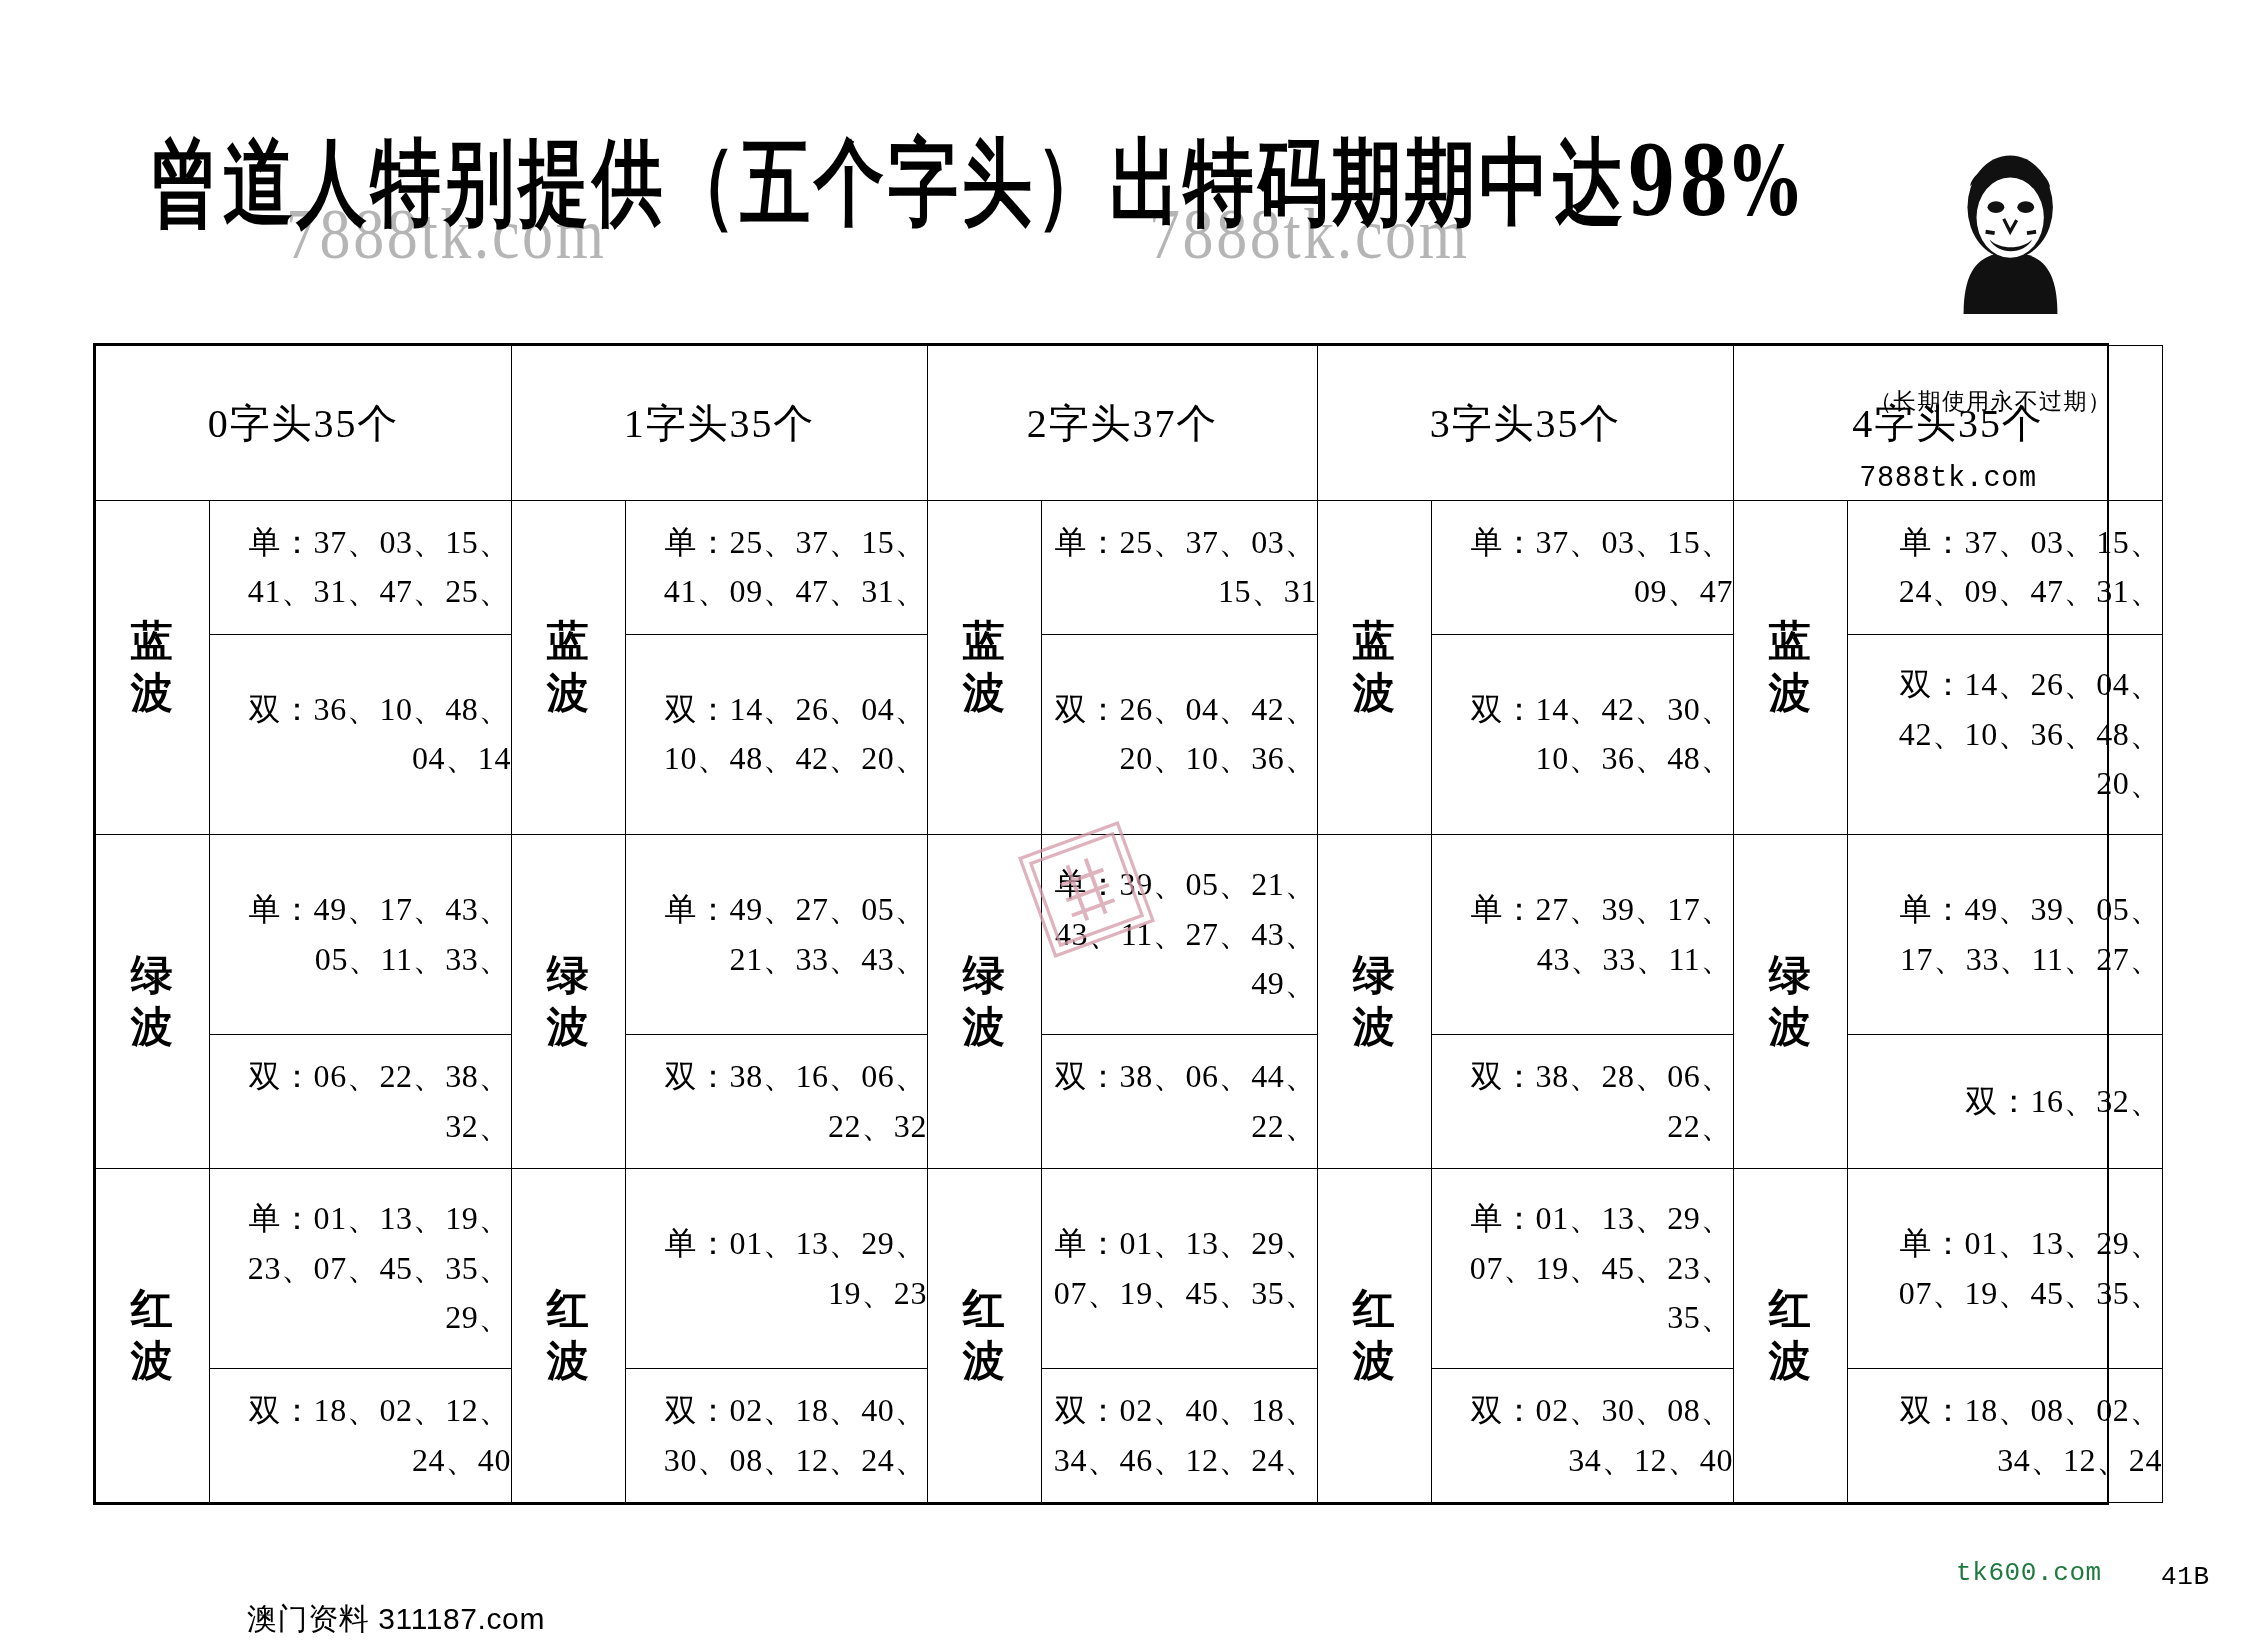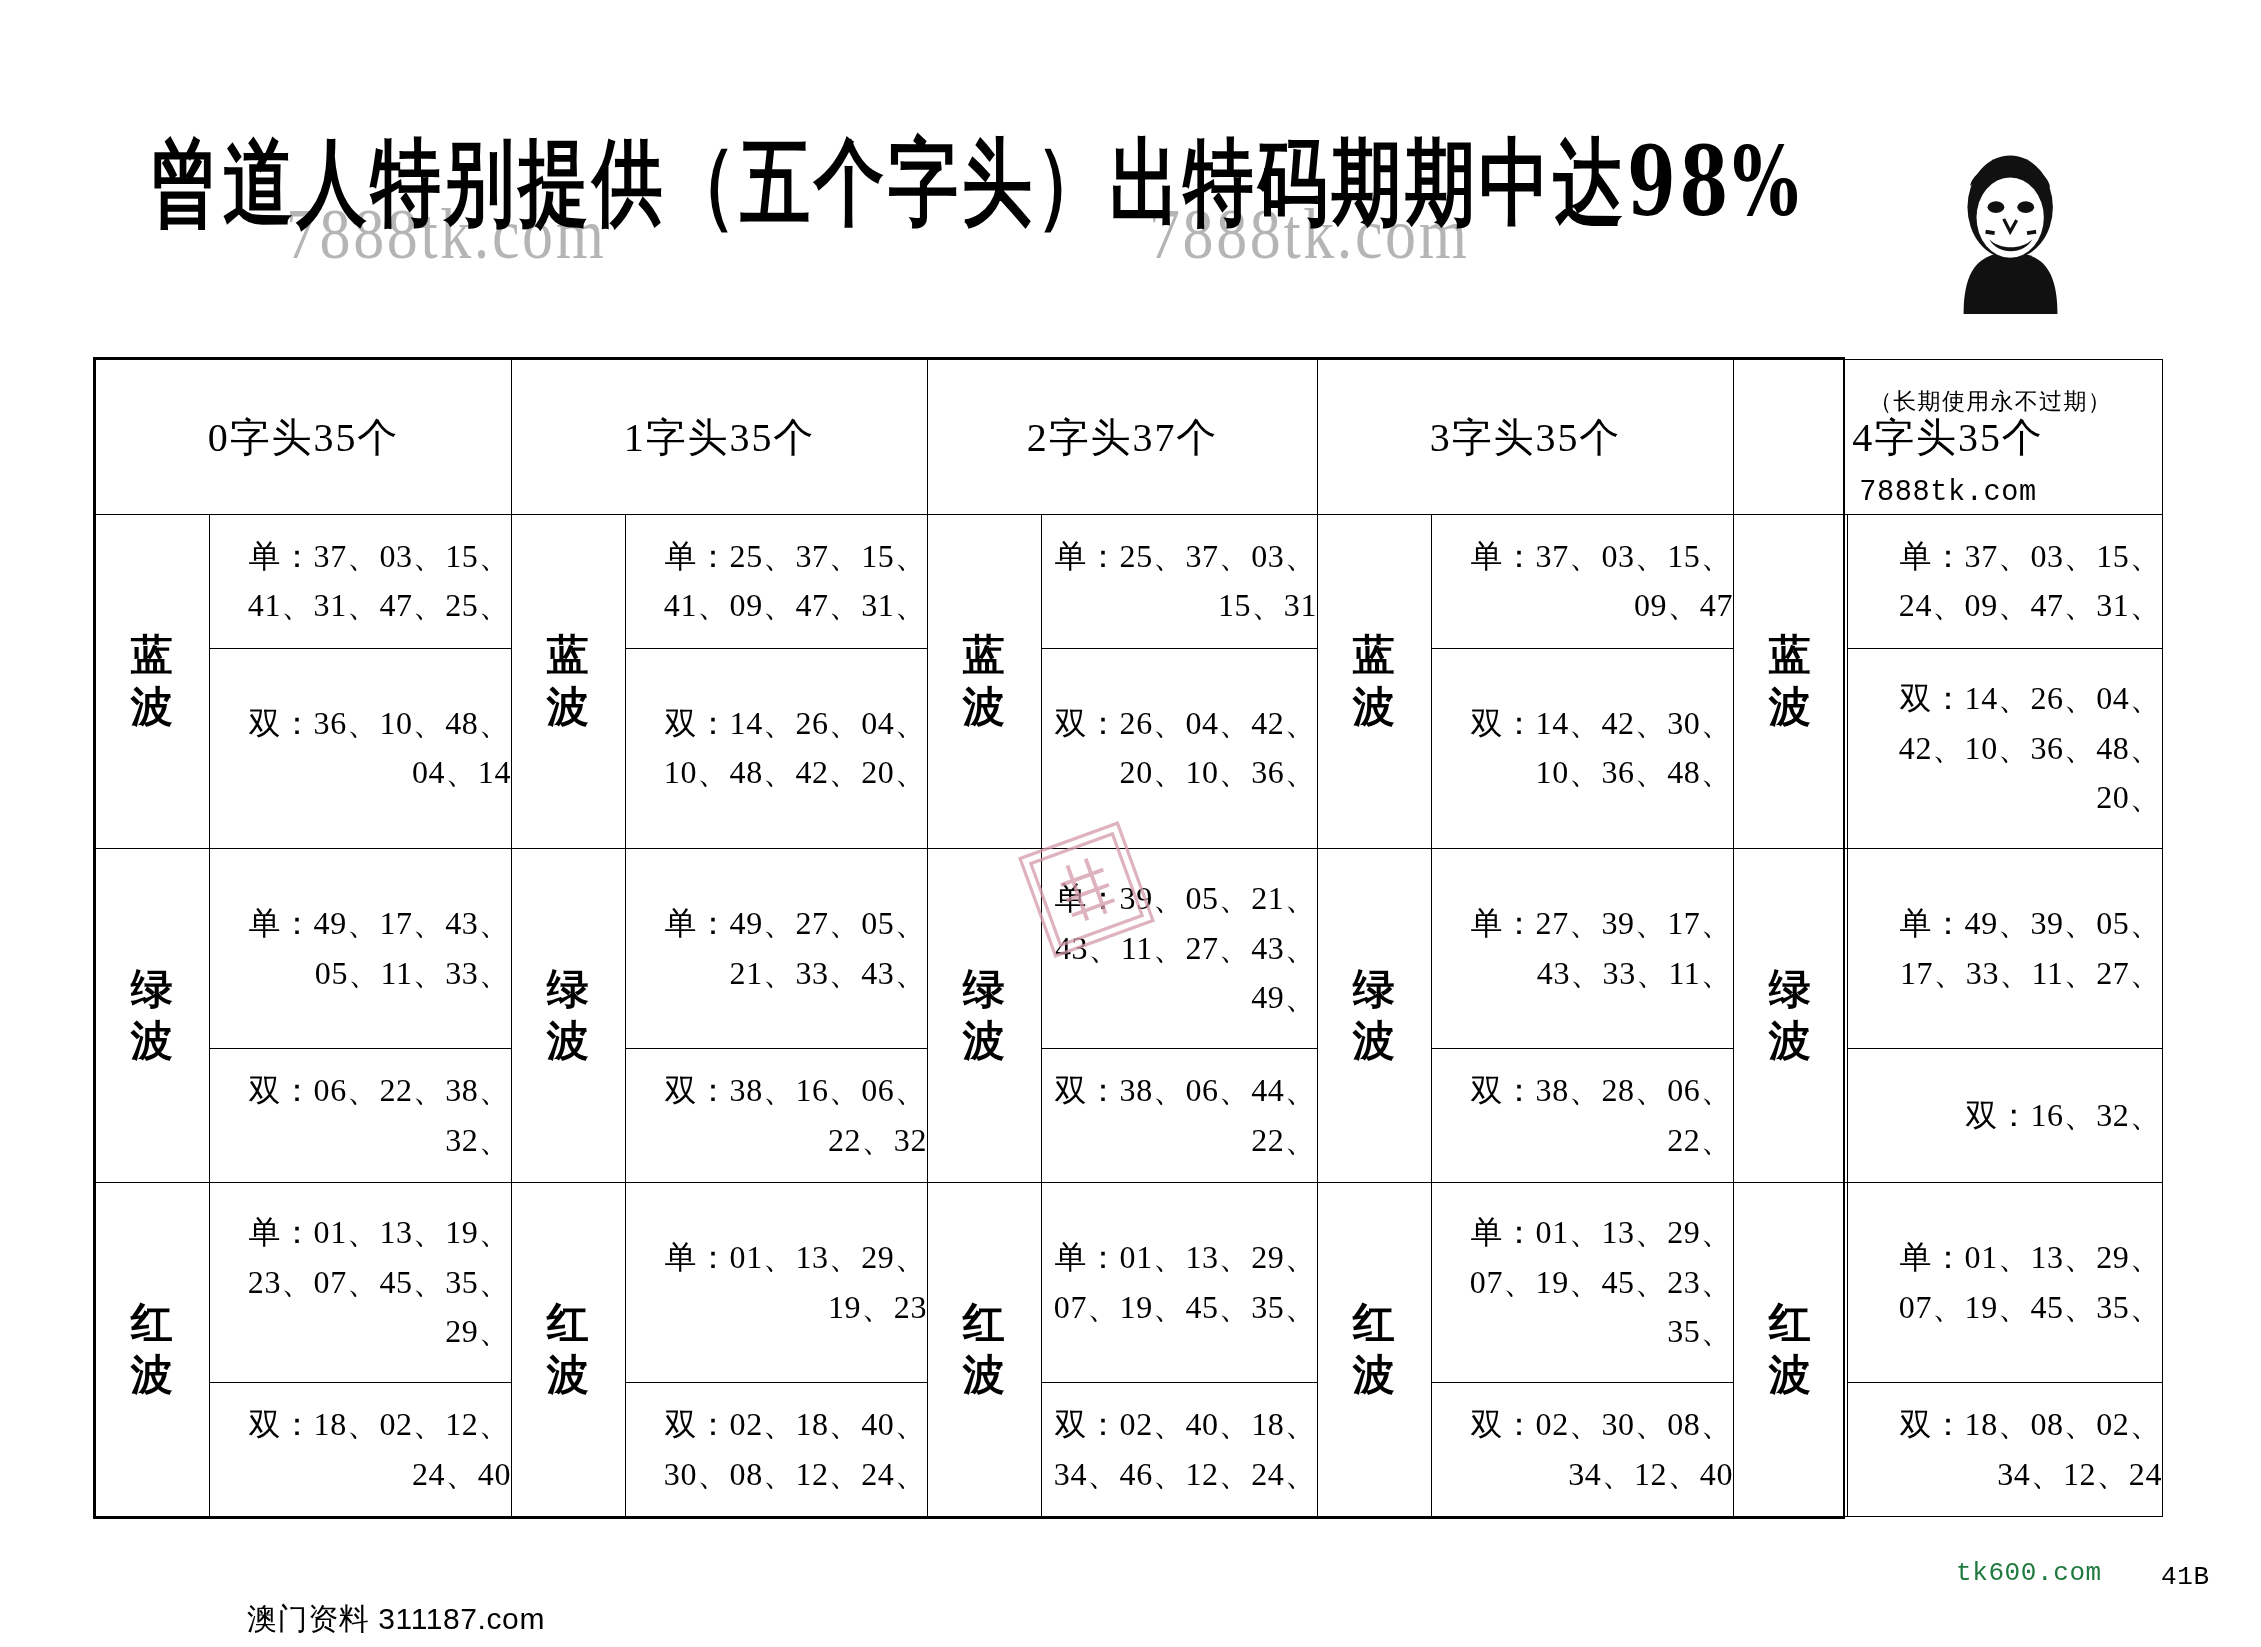--- a/index.html
+++ b/index.html
@@ -75,25 +75,24 @@
     font-size: 23px;
     letter-spacing: 1.3px;
     white-space: nowrap;
   }
 
   
   .table-wrap {
     position: absolute;
     left: 93px;
     top: 343px;
-    width: 1752px;
+    width: 2016px;
     height: 1162px;
     border: 2.6px solid #000;
     box-sizing: border-box;
-    margin-top: 14px;
   }
   table.grid {
     border-collapse: collapse;
     width: 100%;
     height: 100%;
     table-layout: fixed;
   }
   table.grid td {
     border: 1.9px solid #000;
     vertical-align: middle;

